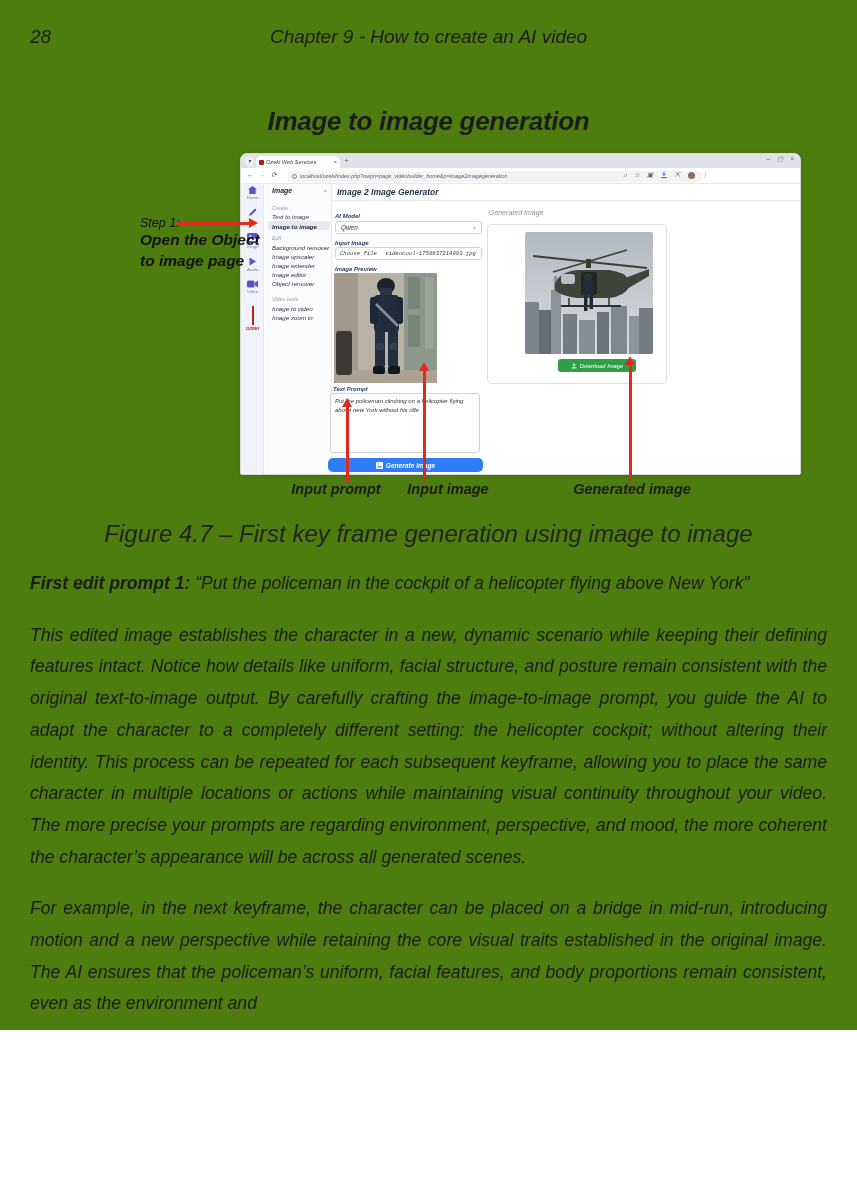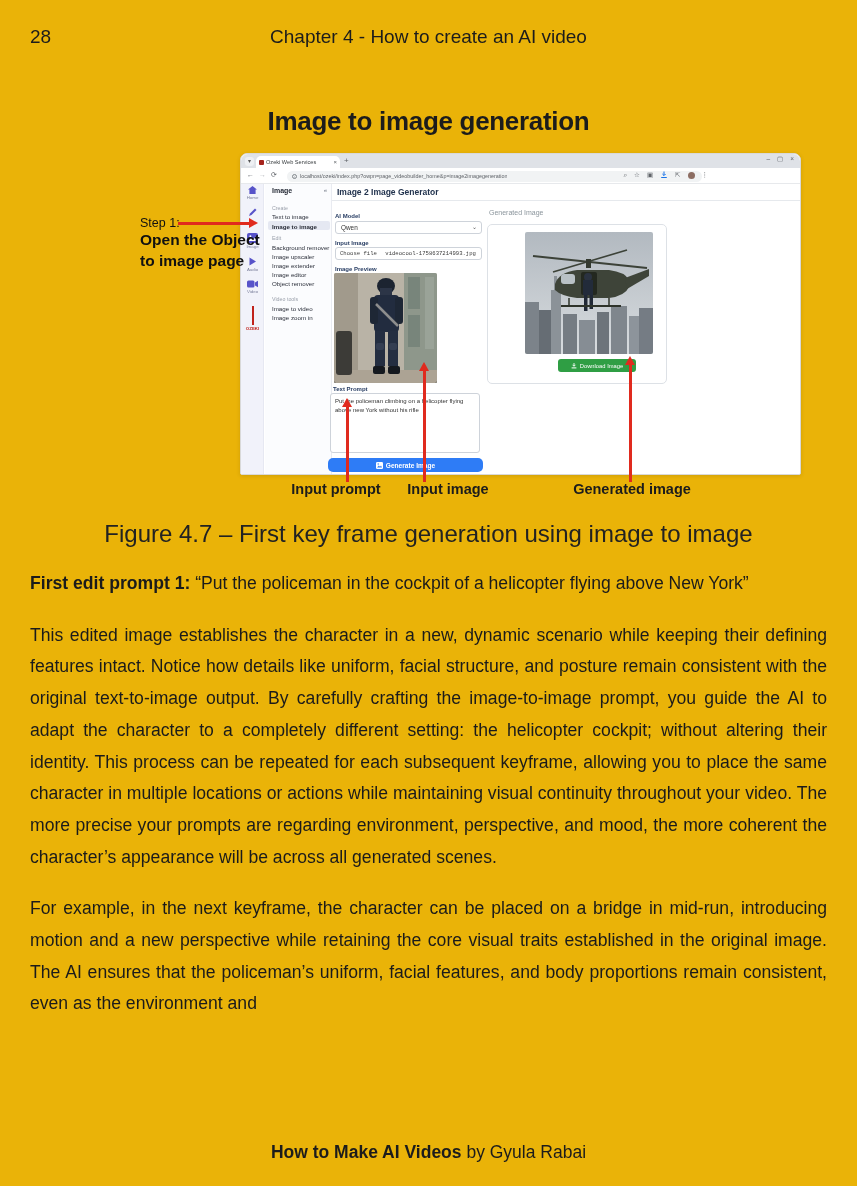--- a/index.html
+++ b/index.html
@@ -1,17 +1,17 @@
 <!DOCTYPE html>
 <html><head>
 <meta charset="utf-8">
 <style>
   * { margin:0; padding:0; box-sizing:border-box; }
   body { background:#ffffff; font-family:"Liberation Sans", sans-serif; }
-  .page { position:relative; width:857px; height:1186px; background:#eab308; color:#1c1c1c; overflow:hidden; margin:0 auto; }
+  .page { position:relative; width:857px; height:1030px; background:#4d7c0f; color:#1c1c1c; overflow:hidden; margin:0 auto;font-style:italic; }
 
   
   .page-number { position:absolute; left:30px; top:26px; font-size:19px; }
   .chapter-header { position:absolute; left:0; right:0; top:26px; text-align:center; font-size:19px; }
   .section-title { position:absolute; left:0; right:0; top:106px; text-align:center; font-size:26px; font-weight:bold; letter-spacing:-0.3px; }
   .figure-caption { position:absolute; left:0; right:0; top:520px; text-align:center; font-size:24px; color:#222; }
   .bodytext { position:absolute; left:30px; width:797px; top:568px; font-size:17.6px; line-height:31.7px; color:#1b1b1b; }
   .bodytext p { margin-bottom:20px; }
   .bodytext p.just { text-align:justify; }
   .lead-bold { font-weight:bold; }
@@ -85,21 +85,21 @@
   .gen-card { position:absolute; left:155px; top:40px; width:180px; height:160px; border:1px solid #dde1e6; border-radius:5px; background:#fff; }
   .gen-img { position:absolute; left:37px; top:7px; width:128px; height:122px; border-radius:2px; overflow:hidden; }
   .download-btn { position:absolute; left:70px; top:134px; width:78px; height:13px; background:#2f9e44; border-radius:3px; color:#fff; font-size:5.8px; display:flex; align-items:center; justify-content:center; gap:3px; }
 </style>
 </head>
 <body>
 
 <div class="page">
 
   <div class="page-number">28</div>
-  <div class="chapter-header">Chapter 4 - How to create an AI video</div>
+  <div class="chapter-header">Chapter 9 - How to create an AI video</div>
   <div class="section-title">Image to image generation</div>
 
   <div class="browser">
     <div class="tabstrip">
       <div class="tab-chevron">▾</div>
       <div class="tab">
         <span class="favicon"></span>
         <span class="tab-title">Ozeki Web Services</span>
         <span class="tab-close">×</span>
       </div>

